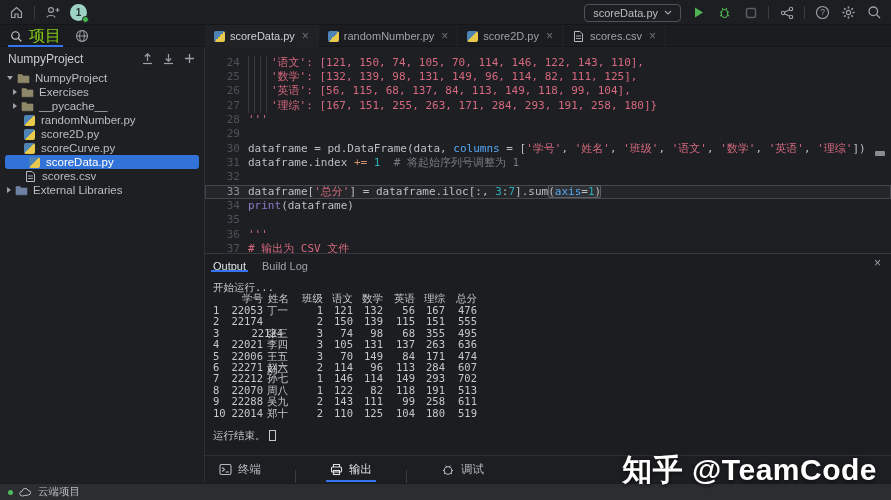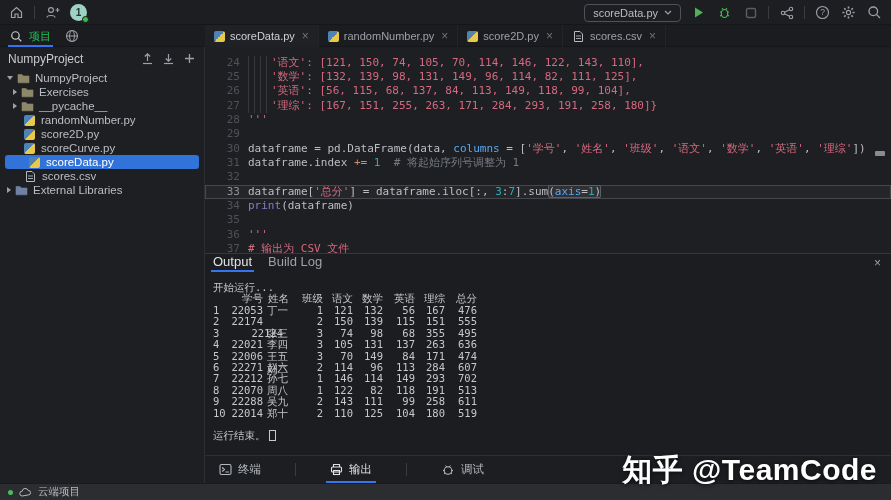--- a/index.html
+++ b/index.html
@@ -18,21 +18,21 @@
   font-size:10px;font-weight:700;display:flex;align-items:center;justify-content:center}
 #avatar .dot{position:absolute;right:-2px;bottom:-2px;width:7px;height:7px;border-radius:50%;background:#3fb950;border:1.5px solid #1d1e21}
 #runpill{height:18px;border:1px solid #4e5157;border-radius:4px;display:flex;align-items:center;gap:6px;
   padding:0 8px;font-size:11px;color:#bcbec4}
 
 
 #secondbar{position:absolute;left:0;top:25px;width:891px;height:22px;background:#1b1c1f;border-bottom:1px solid #151619}
 #tooltabs{position:absolute;left:8px;top:0;height:22px;display:flex;align-items:center;gap:10px}
 #projtab{position:relative;display:flex;align-items:center;gap:6px;height:22px;padding:0 2px}
 #projtab::after{content:"";position:absolute;left:0;right:0;bottom:0;height:2px;background:#3574f0}
-#projtab span{font-size:11px;color:#22c55e}
+#projtab span{font-size:16px;color:#84cc16}
 #tabstrip{position:absolute;left:205px;top:0;height:22px;display:flex}
 .etab{display:flex;align-items:center;gap:5px;height:22px;padding:0 9px;font-size:11px;color:#9da0a8;border-right:1px solid #232428}
 .etab.active{background:#1f2125;color:#ced0d6}
 .tclose{color:#6f7278;font-size:12px;line-height:1;margin-left:2px}
 
 
 .pyico{width:11px;height:11px;border-radius:2px;flex:0 0 auto;
   background:linear-gradient(135deg,#4e84b5 0 50%,#e9c94c 50% 100%)}
 .chev{width:8px;flex:0 0 auto;display:inline-block}
 .chev-r{width:0;height:0;border-left:4px solid #9da0a8;border-top:3px solid transparent;border-bottom:3px solid transparent;margin-right:4px}
@@ -68,34 +68,34 @@
 .seg.c{color:#767b82}
 .seg.b{color:#8a7bc8}
 .bx{box-shadow:inset 0 0 0 1px #5a5f66;background:rgba(110,118,128,.14);border-radius:2px}
 .ind{display:inline-block;width:23px;height:14.35px;vertical-align:top;
   background:repeating-linear-gradient(to right,#37383c 0 1px,transparent 1px 6px)}
 #scrollmark{position:absolute;left:670px;top:104px;width:10px;height:5px;background:#9ba0a6;border-radius:1px;opacity:.85}
 
 
 #output-panel{position:absolute;left:205px;top:253px;width:686px;height:202px;background:#1c1d20;border-top:1px solid #35373c}
 #output-tabs{position:absolute;left:0;top:0;width:100%;height:18px;display:flex;align-items:center;padding-left:8px;gap:16px}
-.otab{position:relative;font-size:13px;color:#9da0a8;height:18px;display:flex;align-items:flex-start}
+.otab{position:relative;font-size:11px;color:#9da0a8;height:18px;display:flex;align-items:flex-end}
 .otab.active{color:#dfe1e5}
 .otab.active::after{content:"";position:absolute;left:-2px;right:-2px;bottom:0;height:2px;background:#3574f0}
 #output-close{position:absolute;right:10px;top:2px;color:#9da0a8;font-size:12px}
 #console{position:absolute;left:0;top:0;width:686px;height:202px;
   font-family:"DejaVu Sans Mono","Liberation Mono",monospace;font-size:10.5px;color:#c6c8cc}
 .cline{position:absolute;left:8px;white-space:nowrap}
 .crow{position:absolute;left:0;width:100%;height:11.4px;line-height:11.4px}
 .ccell{position:absolute;white-space:nowrap}
 .cursor-block{display:inline-block;width:7px;height:11px;border:1px solid #c6c8cc;margin-left:3px;vertical-align:-2px}
 
 
 #bottombar{position:absolute;left:205px;top:455px;width:686px;height:28px;background:#1d1e21;border-top:1px solid #2e2f33;
-  display:flex;align-items:center;padding-left:10px;gap:30px}
+  display:flex;align-items:flex-end;padding-left:10px;gap:30px}
 .titem{position:relative;display:flex;align-items:center;gap:6px;height:28px;padding:0 4px;font-size:11.5px;color:#b4b8bf}
 .titem.active{color:#dfe1e5}
 .titem.active::after{content:"";position:absolute;left:0;right:0;bottom:1px;height:2px;background:#3574f0}
 #sidebar-bottom-fill{position:absolute;left:0;top:455px;width:205px;height:28px;background:#1e1f22;border-right:1px solid #2e2f34}
 
 
 #statusbar{position:absolute;left:0;top:483px;width:891px;height:17px;background:#2b2d30;border-top:1px solid #1a1b1d;
   display:flex;align-items:center;padding-left:8px;gap:6px;font-size:10.5px;color:#b7bac0}
 #statusdot{width:5px;height:5px;border-radius:50%;background:#4cbb5a}
 

